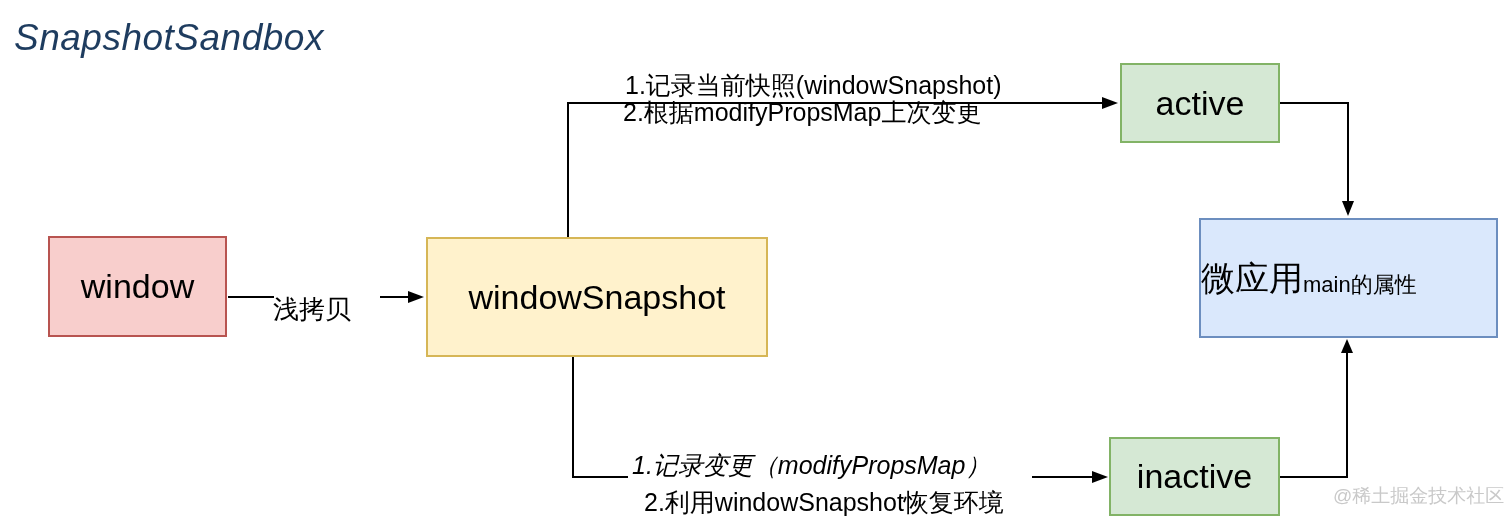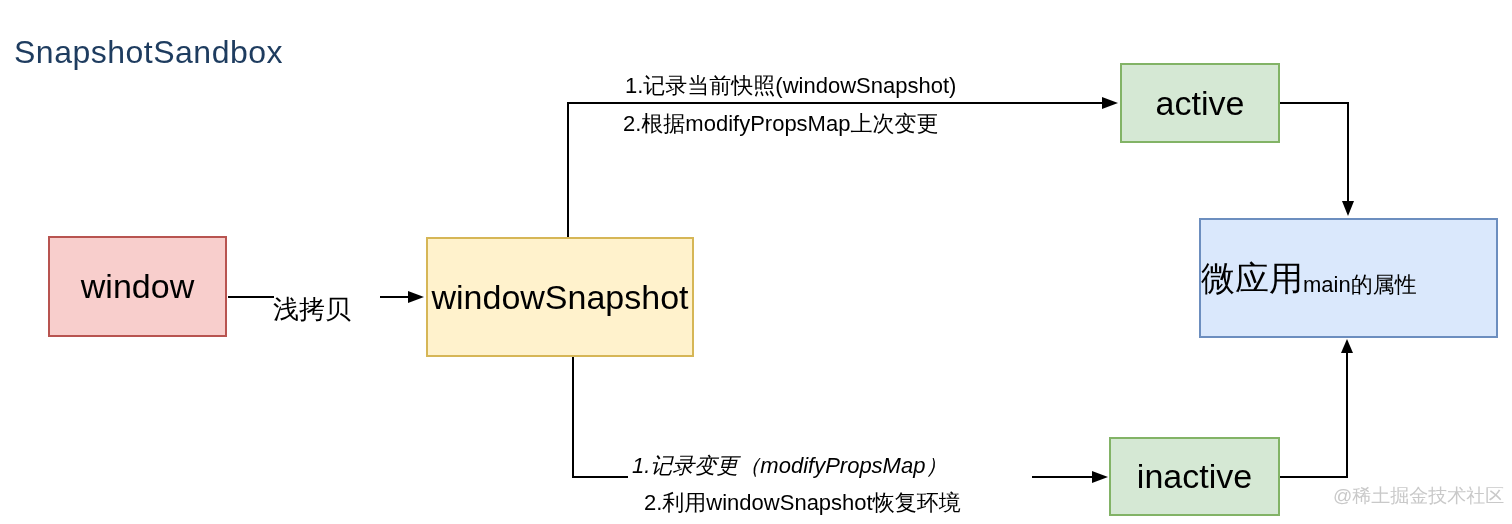--- a/index.html
+++ b/index.html
@@ -29,39 +29,40 @@
   }
   .wires line, .wires polyline {
     stroke: var(--line-color);
     stroke-width: 2;
     fill: none;
   }
   .wires polygon { fill: var(--line-color); stroke: none; }
 
   .title {
     position: absolute;
-    left: 14px; top: 34px;
-    font-size: 32px;
+    left: 14px; top: 17px;
+    font-size: 37px;
     letter-spacing: 0.5px;
     color: var(--title-color);
+    font-style: italic;
   }
 
   .node {
     position: absolute;
     display: flex;
     align-items: center;
     justify-content: center;
     font-size: 34px;
     color: #000;
     border: 2px solid;
     text-align: center;
   }
   .node-window   { left: 48px;  top: 236px; width: 179px; height: 101px;
                    background: var(--red-fill);    border-color: var(--red-stroke); }
-  .node-snapshot { left: 426px; top: 237px; width: 268px; height: 120px;
+  .node-snapshot { left: 426px; top: 237px; width: 342px; height: 120px;
                    background: var(--yellow-fill); border-color: var(--yellow-stroke); }
   .node-active   { left: 1120px; top: 63px;  width: 160px; height: 80px;
                    background: var(--green-fill);  border-color: var(--green-stroke); }
   .node-inactive { left: 1109px; top: 437px; width: 171px; height: 79px;
                    background: var(--green-fill);  border-color: var(--green-stroke); }
   .node-microapp {
     left: 1199px; top: 218px; width: 299px; height: 120px;
     background: var(--blue-fill); border-color: var(--blue-stroke);
     flex-direction: row;
     justify-content: flex-start;
@@ -72,27 +73,27 @@
 
   .edge-label-shallow {
     position: absolute;
     left: 273px; top: 292px;
     font-size: 26px;
     color: #000;
     white-space: nowrap;
   }
   .note {
     position: absolute;
-    font-size: 22px;
+    font-size: 25px;
     line-height: 31px;
     color: #000;
     white-space: nowrap;
   }
   .note-a1 { left: 625px; top: 70px; }
-  .note-a2 { left: 623px; top: 108px; text-align: right; }
+  .note-a2 { left: 623px; top: 97px; text-align: right; }
   .note-i1 { left: 632px; top: 450px; font-style: italic; }
   .note-i2 { left: 644px; top: 487px; }
 
   .watermark {
     position: absolute;
     left: 1333px; top: 483px;
     font-size: 19px;
     color: var(--watermark-color);
     white-space: nowrap;
   }

